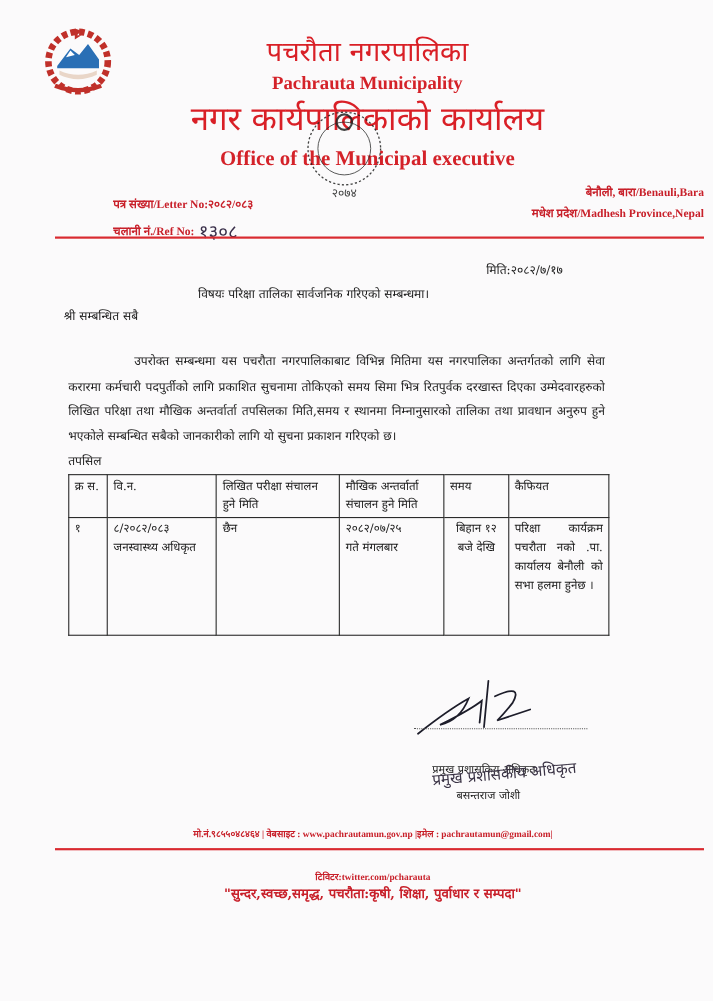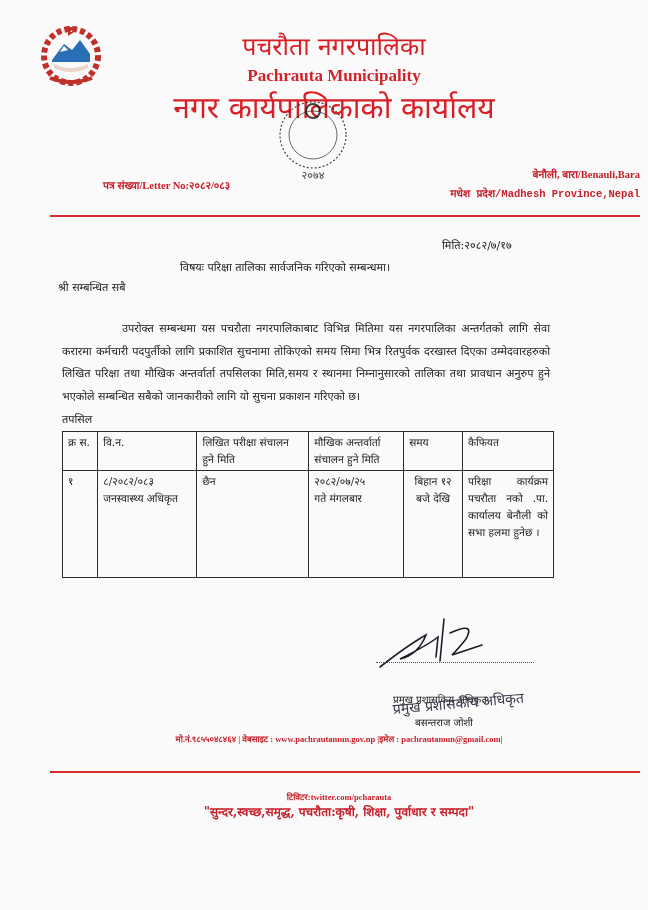--- a/index.html
+++ b/index.html
@@ -48,21 +48,21 @@
     .ref-no .hand {
       font-family: "DejaVu Sans", sans-serif; font-weight: normal; font-size: 17px;
       color: #3a2f4a; margin-left: 4px; position: relative; top: 2px;
     }
     .addr1 {
       position: absolute; right: 8px; top: 167px; font-size: 10.5px; font-weight: bold;
       color: #c8202a; font-family: "Liberation Serif", serif; text-align: right;
     }
     .addr2 {
       position: absolute; right: 8px; top: 186px; font-size: 10.5px; font-weight: bold;
-      color: #c8202a; font-family: Liberation Mono, monospace; text-align: right;
+      color: #c8202a; font-family: Liberation Serif, serif; text-align: right;
     }
     .hr-top {
       position: absolute; left: 50px; right: 8px; top: 215px; height: 2px; background: #d92a30;
     }
     
     .date {
       position: absolute; left: 442px; top: 237px; font-size: 11px;
     }
     .subject {
       position: absolute; left: 180px; top: 259px; font-size: 11px;
@@ -105,21 +105,21 @@
     .stamp-title {
       position: absolute; left: 392px; top: 699px; font-size: 14px; color: #3a3345;
       transform: rotate(-5deg); transform-origin: left top;
       font-family: "DejaVu Sans", sans-serif;
     }
     
     .hr-bottom {
       position: absolute; left: 50px; right: 8px; top: 771px; height: 2px; background: #d92a30;
     }
     .footer-line1 {
-      position: absolute; left: 0; right: 0; top: 733px; text-align: center; font-size: 8.5px;
+      position: absolute; left: 0; right: 0; top: 752px; text-align: center; font-size: 8.5px;
       color: #c8202a; font-weight: bold; font-family: "Liberation Serif", serif; padding-left: 30px;
     }
     .footer-line2 {
       position: absolute; left: 0; right: 0; top: 791px; text-align: center; font-size: 8.5px;
       color: #c8202a; font-weight: bold; font-family: "Liberation Serif", serif; padding-left: 30px;
     }
     .slogan {
       position: absolute; left: 0; right: 0; top: 803px; text-align: center; font-size: 12px;
       color: #c8202a; font-weight: bold; padding-left: 30px;
     }
@@ -134,30 +134,34 @@
     <path d="M12 38 L24 22 L32 28 L40 18 L50 32 L50 40 L12 40 Z" fill="#2a6fb5"></path>
     <path d="M20 30 L24 24 L28 28 Z" fill="#ffffff"></path>
     <path d="M14 42 Q31 50 48 42 L48 46 Q31 54 14 46 Z" fill="#e9d6c8"></path>
     <path d="M28 4 L28 14 L34 10 L30 10 L34 6 Z" fill="#c0302a"></path>
     <path d="M10 56 Q31 64 52 56" fill="none" stroke="#c0302a" stroke-width="4"></path>
   </svg>
 
   <div class="title-np">पचरौता नगरपालिका</div>
   <div class="title-en">Pachrauta Municipality</div>
   <div class="office-np">नगर कार्यपालिकाको कार्यालय</div>
+  <div class="office-en">Office of the Municipal executive</div>
 
   <svg class="stamp" viewBox="0 0 90 90">
     <circle cx="45" cy="40" r="33" fill="none" stroke="#222" stroke-width="1.2" stroke-dasharray="2 2"></circle>
     <circle cx="45" cy="40" r="24" fill="none" stroke="#222" stroke-width="0.8"></circle>
     <circle cx="45" cy="16" r="7" fill="none" stroke="#222" stroke-width="2"></circle>
     <text x="45" y="84" font-size="11" text-anchor="middle" fill="#222" font-family="DejaVu Sans, sans-serif">२०७४</text>
   </svg>
 
   <div class="letter-no">
     <span>पत्र संख्या/Letter No:</span><span>२०८२/०८३</span>
+  </div>
+  <div class="ref-no">
+    <span>चलानी नं./Ref No:</span><span class="hand">१३०८</span>
   </div>
   <div class="addr1">बेनौली, बारा/Benauli,Bara</div>
   <div class="addr2">मधेश प्रदेश/Madhesh Province,Nepal</div>
   <div class="hr-top"></div>
 
   <div class="date">मिति:२०८२/७/१७</div>
   <div class="subject">विषयः परिक्षा तालिका सार्वजनिक गरिएको सम्बन्धमा।</div>
   <div class="addressee">श्री सम्बन्धित सबै</div>
   <div class="para">उपरोक्त सम्बन्धमा यस पचरौता नगरपालिकाबाट विभिन्न मितिमा यस नगरपालिका अन्तर्गतको लागि सेवा करारमा कर्मचारी पदपुर्तीको लागि प्रकाशित सुचनामा तोकिएको समय सिमा भित्र रितपुर्वक दरखास्त दिएका उम्मेदवारहरुको लिखित परिक्षा तथा मौखिक अन्तर्वार्ता तपसिलका मिति,समय र स्थानमा निम्नानुसारको तालिका तथा प्रावधान अनुरुप हुने भएकोले सम्बन्धित सबैको जानकारीको लागि यो सुचना प्रकाशन गरिएको छ।</div>
   <div class="tapsil">तपसिल</div>

